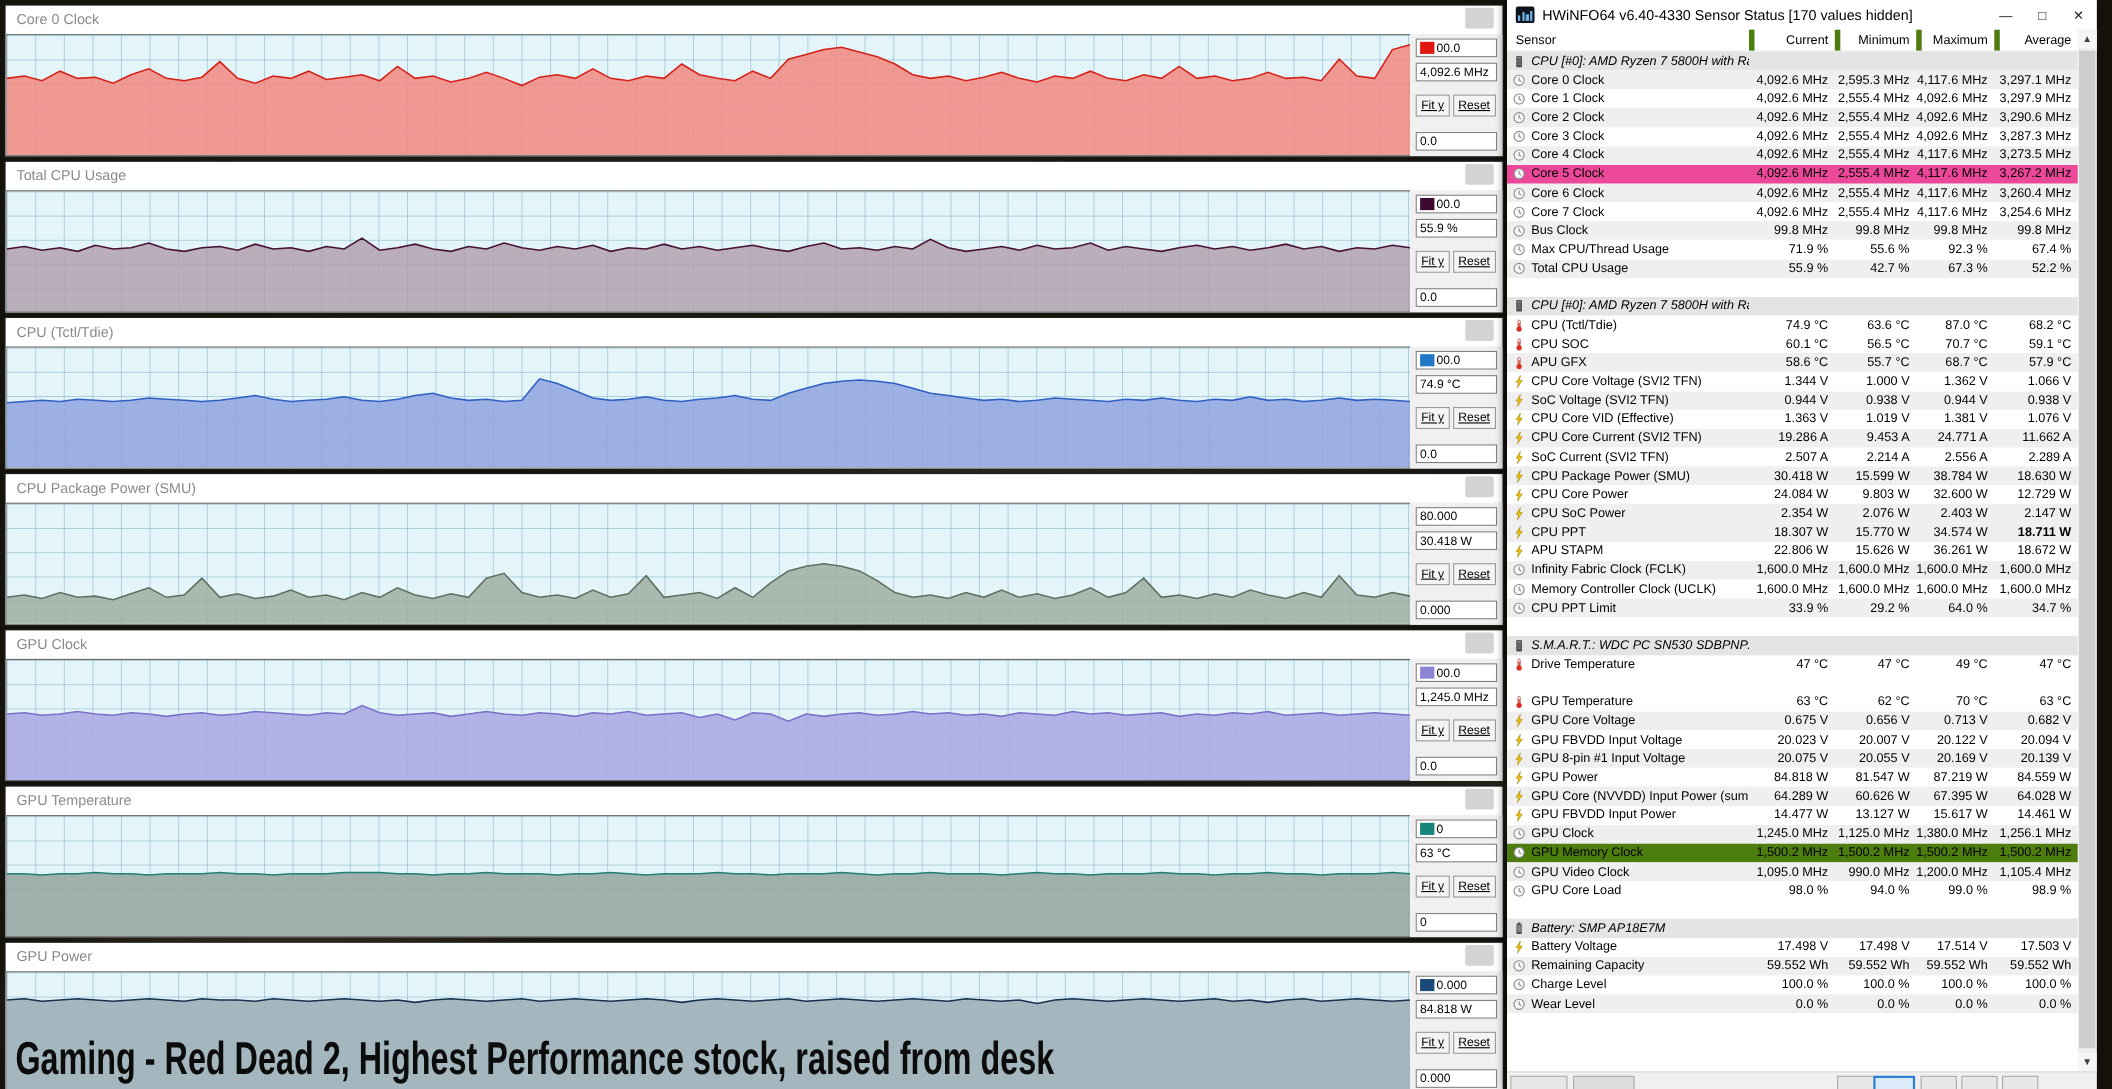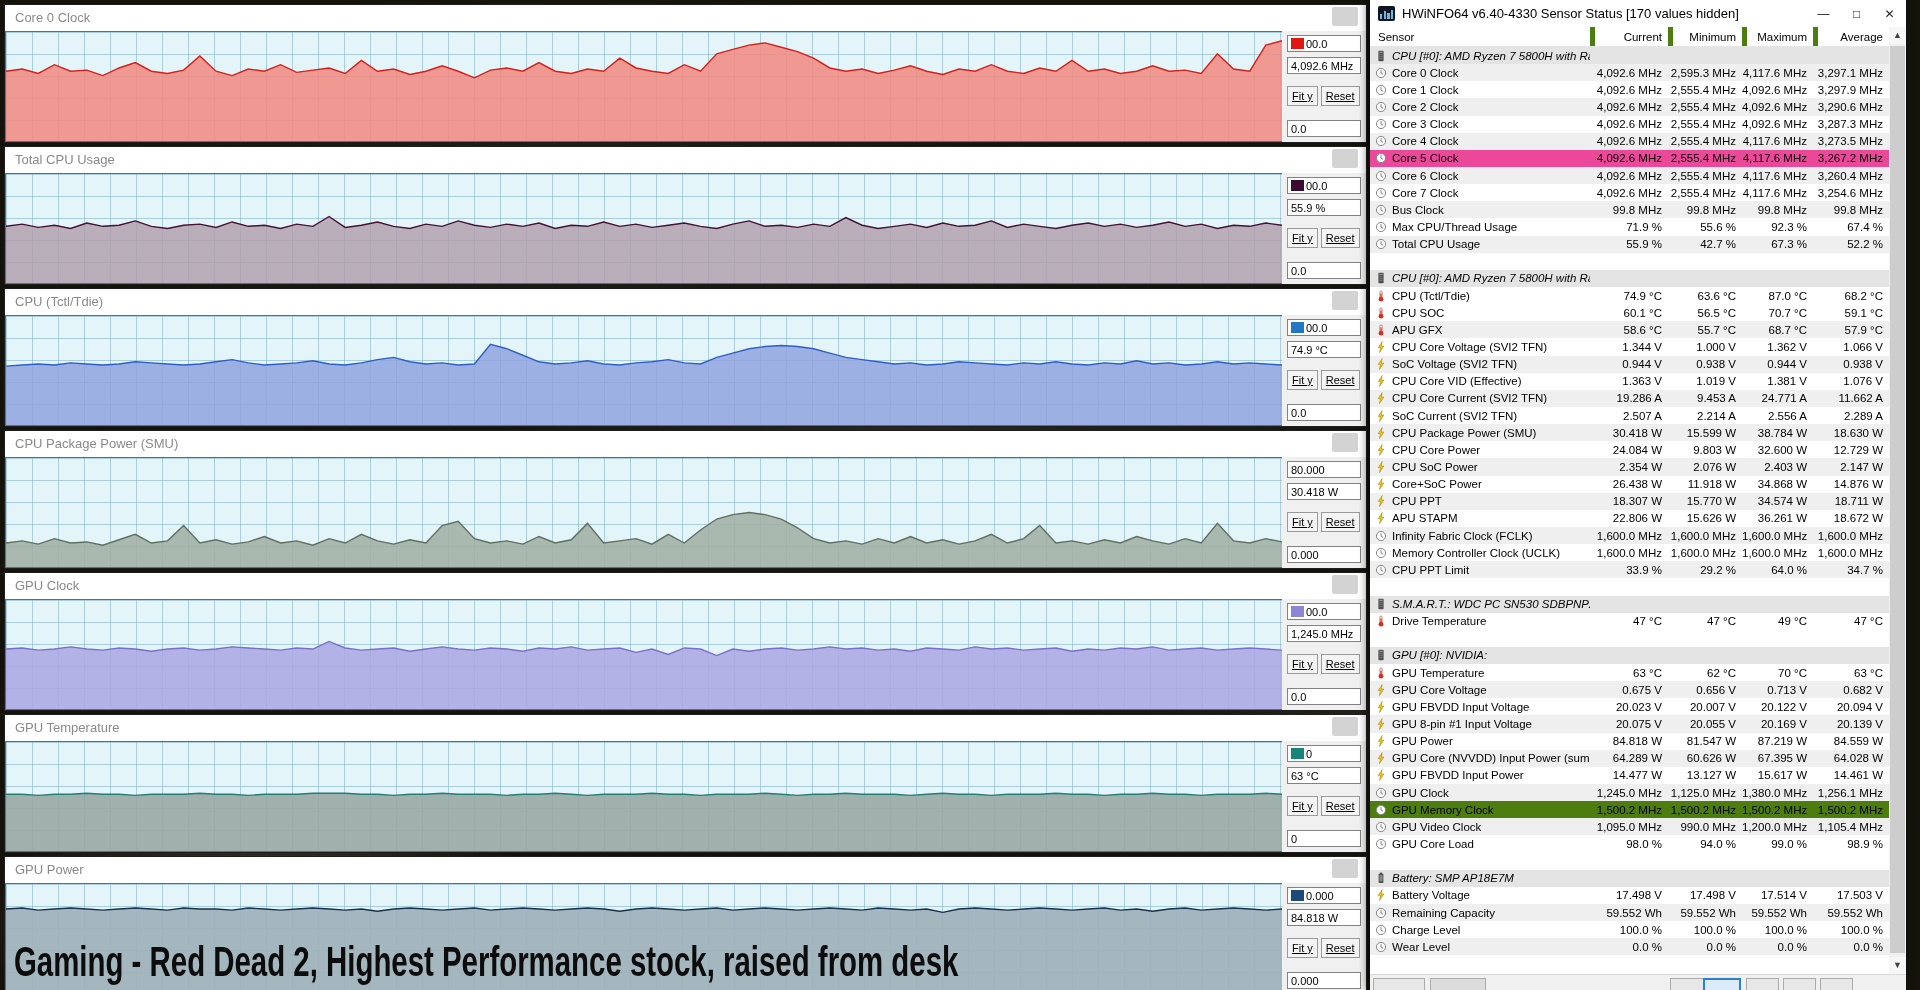--- a/index.html
+++ b/index.html
@@ -540,39 +540,29 @@
       <div class="trow" style="background: rgb(239, 239, 240);">
         <span class="sicon"><svg viewBox="0 0 12 12" width="12" height="12">
             <path d="M7.2 0.5 3.2 6.6h2.3L4.5 11.5 8.9 5H6.3z" fill="#f2c40c" stroke="#9a7a00" stroke-width="0.5"></path>
           </svg></span>
         <span class="name">CPU SoC Power</span>
         <span class="val c1" style="flex: 0 0 auto;">2.354 W</span>
         <span class="val c2" style="flex: 0 0 auto;">2.076 W</span>
         <span class="val c3" style="flex: 0 0 auto;">2.403 W</span>
         <span class="val c4" style="flex: 0 0 auto;">2.147 W</span>
       </div>
-      <div class="trow" style="background: rgb(255, 255, 255);">
-        <span class="sicon"><svg viewBox="0 0 12 12" width="12" height="12">
-            <path d="M7.2 0.5 3.2 6.6h2.3L4.5 11.5 8.9 5H6.3z" fill="#f2c40c" stroke="#9a7a00" stroke-width="0.5"></path>
-          </svg></span>
-        <span class="name">Core+SoC Power</span>
-        <span class="val c1" style="flex: 0 0 auto;">26.438 W</span>
-        <span class="val c2" style="flex: 0 0 auto;">11.918 W</span>
-        <span class="val c3" style="flex: 0 0 auto;">34.868 W</span>
-        <span class="val c4" style="flex: 0 0 auto;">14.876 W</span>
-      </div>
       <div class="trow" style="background: rgb(239, 239, 240);">
         <span class="sicon"><svg viewBox="0 0 12 12" width="12" height="12">
             <path d="M7.2 0.5 3.2 6.6h2.3L4.5 11.5 8.9 5H6.3z" fill="#f2c40c" stroke="#9a7a00" stroke-width="0.5"></path>
           </svg></span>
         <span class="name">CPU PPT</span>
         <span class="val c1" style="flex: 0 0 auto;">18.307 W</span>
         <span class="val c2" style="flex: 0 0 auto;">15.770 W</span>
         <span class="val c3" style="flex: 0 0 auto;">34.574 W</span>
-        <span class="val c4" style="flex: 0 0 auto;">18.711 W</span>
+        <span class="val c4" style="flex: 0 0 auto; font-weight: bold;">18.711 W</span>
       </div>
       <div class="trow" style="background: rgb(255, 255, 255);">
         <span class="sicon"><svg viewBox="0 0 12 12" width="12" height="12">
             <path d="M7.2 0.5 3.2 6.6h2.3L4.5 11.5 8.9 5H6.3z" fill="#f2c40c" stroke="#9a7a00" stroke-width="0.5"></path>
           </svg></span>
         <span class="name">APU STAPM</span>
         <span class="val c1" style="flex: 0 0 auto;">22.806 W</span>
         <span class="val c2" style="flex: 0 0 auto;">15.626 W</span>
         <span class="val c3" style="flex: 0 0 auto;">36.261 W</span>
         <span class="val c4" style="flex: 0 0 auto;">18.672 W</span>
@@ -631,34 +621,20 @@
             <circle cx="6" cy="9.2" r="2.4" fill="#d83020"></circle>
             <rect x="5.4" y="3.5" width="1.2" height="5" fill="#d83020"></rect>
           </svg></span>
         <span class="name">Drive Temperature</span>
         <span class="val c1" style="flex: 0 0 auto;">47 °C</span>
         <span class="val c2" style="flex: 0 0 auto;">47 °C</span>
         <span class="val c3" style="flex: 0 0 auto;">49 °C</span>
         <span class="val c4" style="flex: 0 0 auto;">47 °C</span>
       </div>
       <div class="trow" style="background: rgb(255, 255, 255);"></div>
-      <div class="trow" style="background: rgb(228, 228, 228);">
-        <span class="sicon"><svg viewBox="0 0 12 12" width="12" height="12">
-            <rect x="3.4" y="0.8" width="5.2" height="10.4" rx="0.8" fill="#4f4f4f"></rect>
-            <rect x="4.3" y="1.8" width="3.4" height="1.1" fill="#9a9a9a"></rect>
-            <rect x="4.3" y="3.8" width="3.4" height="1.1" fill="#777"></rect>
-            <rect x="4.3" y="5.8" width="3.4" height="1.1" fill="#777"></rect>
-            <rect x="4.3" y="7.8" width="3.4" height="1.1" fill="#777"></rect>
-          </svg></span>
-        <span class="name it">GPU [#0]: NVIDIA:</span>
-        <span class="val c1" style="flex: 0 0 auto;"></span>
-        <span class="val c2" style="flex: 0 0 auto;"></span>
-        <span class="val c3" style="flex: 0 0 auto;"></span>
-        <span class="val c4" style="flex: 0 0 auto;"></span>
-      </div>
       <div class="trow" style="background: rgb(255, 255, 255);">
         <span class="sicon"><svg viewBox="0 0 12 12" width="12" height="12">
             <rect x="4.9" y="1" width="2.2" height="6.5" rx="1.1" fill="#fff" stroke="#b85040" stroke-width="0.7"></rect>
             <circle cx="6" cy="9.2" r="2.4" fill="#d83020"></circle>
             <rect x="5.4" y="3.5" width="1.2" height="5" fill="#d83020"></rect>
           </svg></span>
         <span class="name">GPU Temperature</span>
         <span class="val c1" style="flex: 0 0 auto;">63 °C</span>
         <span class="val c2" style="flex: 0 0 auto;">62 °C</span>
         <span class="val c3" style="flex: 0 0 auto;">70 °C</span>

